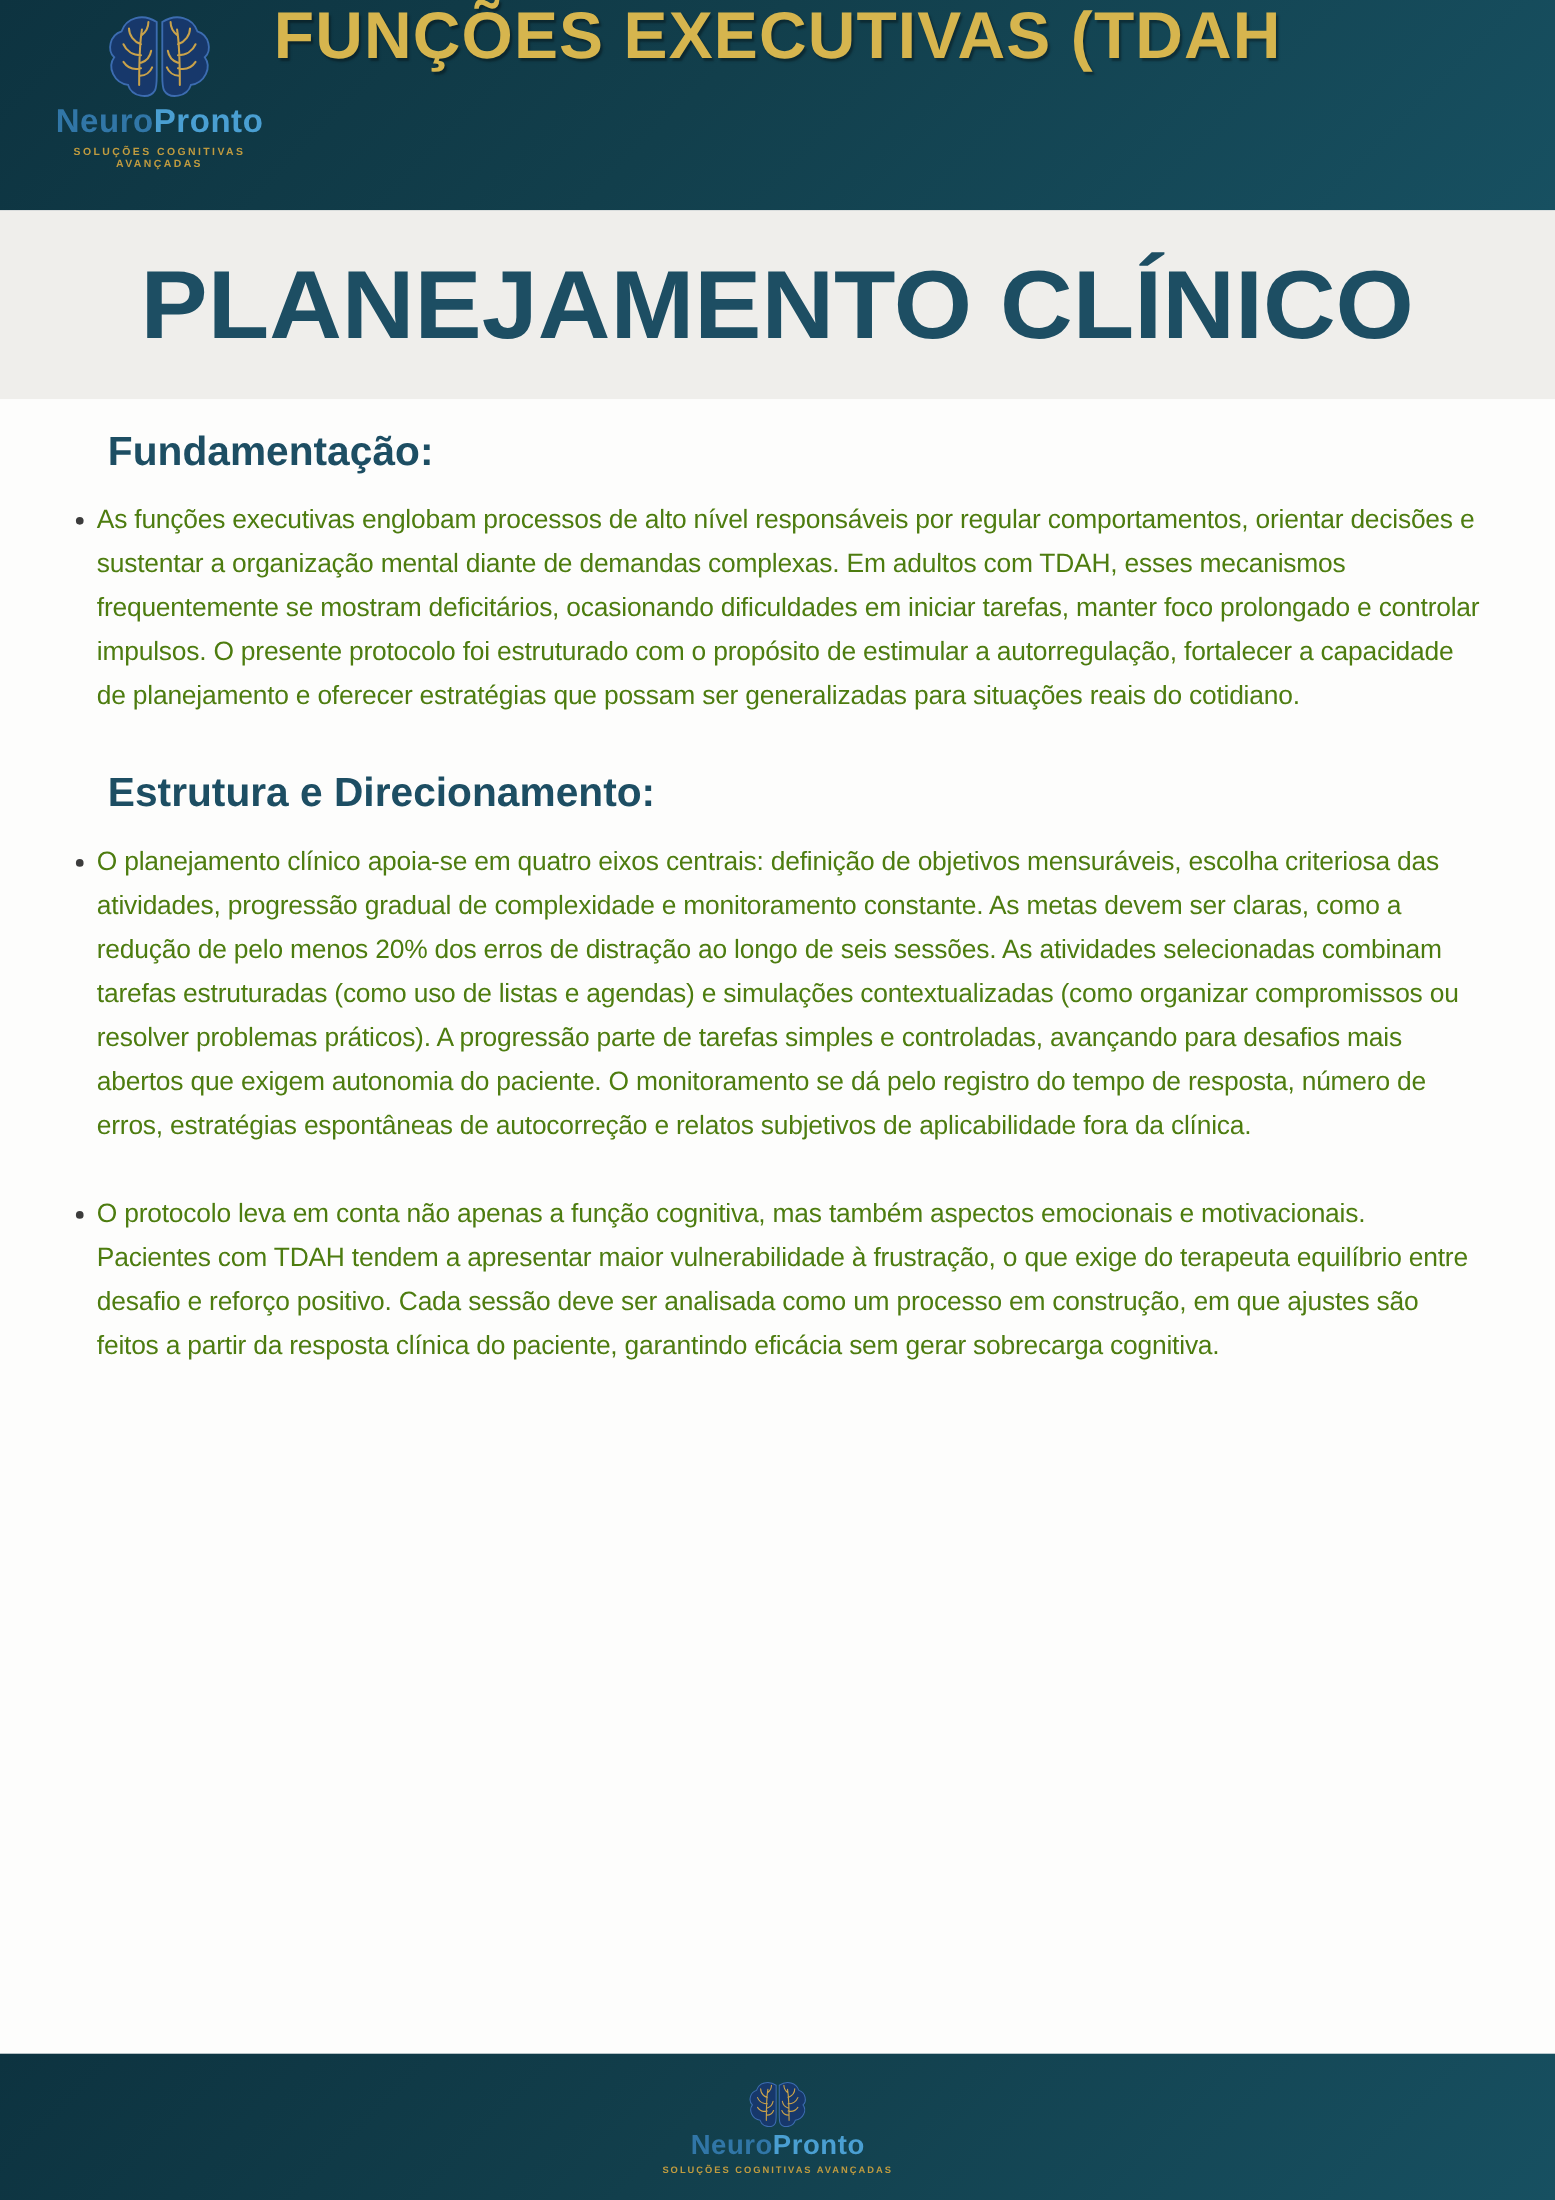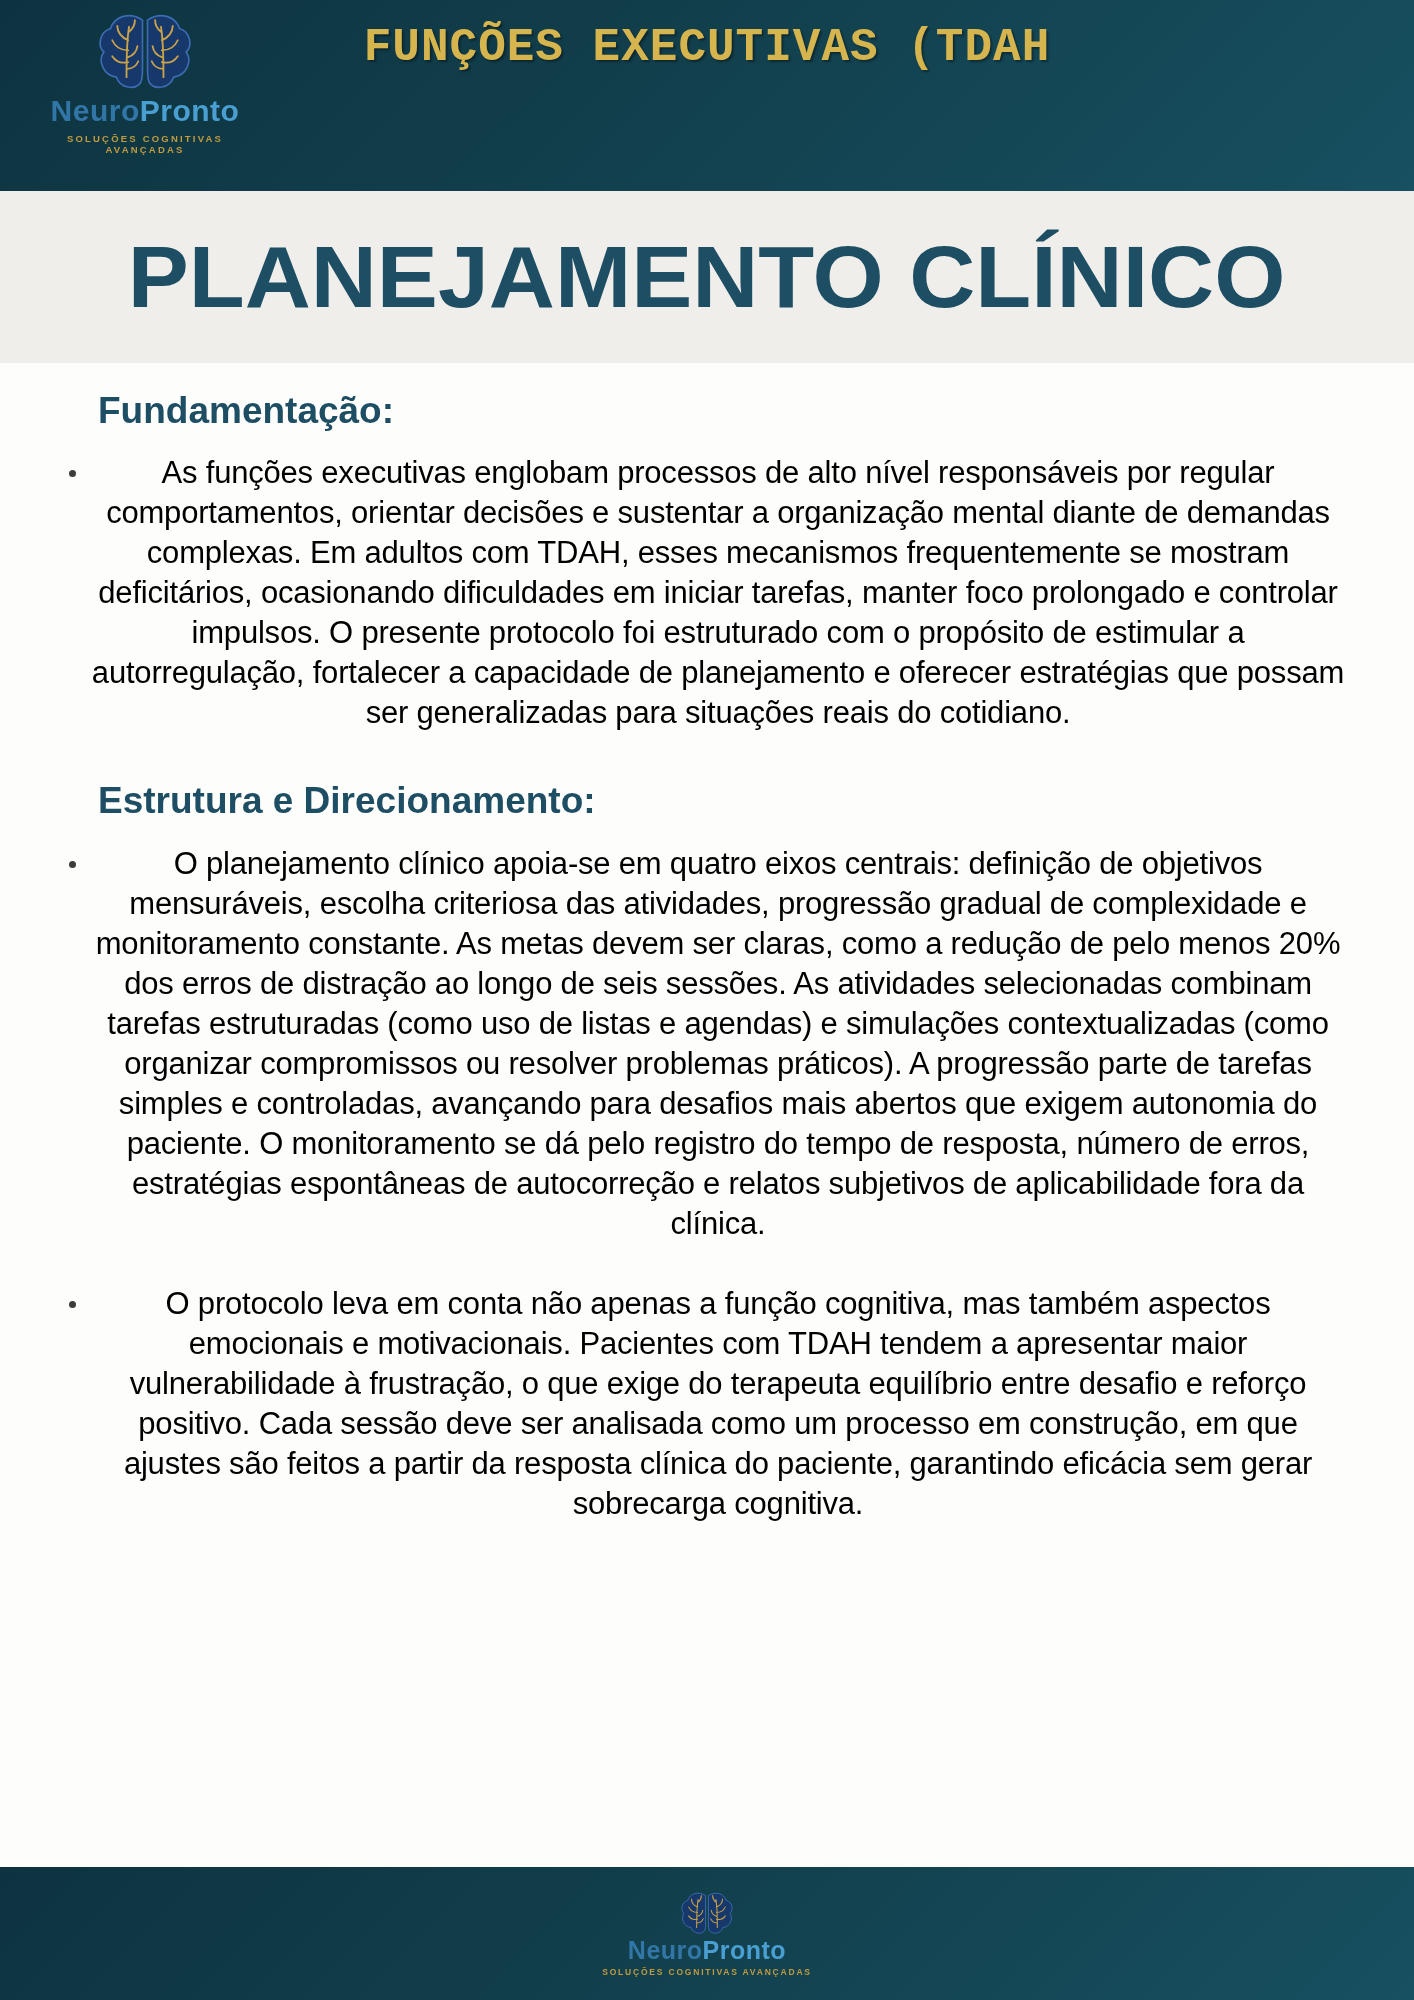--- a/index.html
+++ b/index.html
@@ -19,25 +19,25 @@
     background:linear-gradient(135deg,#0d3340 0%, #123f4c 45%, #175061 100%);
     position:relative;
   }
   .logo-block { position:absolute; left:30px; top:10px; width:230px; text-align:center; }
   .logo-block .brain { width:104px; height:84px; display:block; margin:0 auto; }
   .brand-name { font-size:30px; font-weight:bold; letter-spacing:.5px; line-height:1; margin-top:2px; }
   .brand-name .n1 { color:#3176a7;margin-top:12px; }
   .brand-name .n2 { color:#4a9fd2; }
   .brand-tagline { font-size:9.5px; font-weight:bold; color:#c09b3f; letter-spacing:2.2px; margin-top:7px; }
   .header-title {
-    position:absolute; left:0; right:0; top:20px;
+    position:absolute; left:0; right:0; top:4px;
     text-align:center;
-    font-family:Liberation Mono, monospace;
+    font-family:Liberation Sans, sans-serif;
     font-weight:bold;
-    font-size:46px; line-height:57px;
+    font-size:60px; line-height:57px;
     color:#d6b54e;
     text-shadow:2px 2px 2px rgba(0,0,0,.35);
     letter-spacing:1px;
   }
   
   .title-band {
     height:172px; flex:0 0 172px;
     background:#efeeeb;
     display:flex; align-items:center; justify-content:center;
   }
@@ -55,24 +55,23 @@
   .bullet-para {
     display:flex; align-items:flex-start;
     margin-top:20px; margin-bottom:46px;
   }
   .bullet-dot {
     flex:0 0 auto;
     width:7px; height:7px; border-radius:50%;
     background:#3c3c3c; margin:17px 12px 0 -21px;
   }
   .para-text {
-    font-size:31px; line-height:40px; color:#000000;
+    font-size:24px; line-height:40px; color:#4d7c0f;
     letter-spacing:-0.2px;
     max-width:1260px;
-    text-align:center;
   }
   .sec-2 { margin-top:2px; }
   .sec-3 { margin-top:-6px; }
   
   .obs-band {
     height:142px; flex:0 0 142px;
     background:#edecea;
     display:flex; align-items:center;
     padding-left:44px;
   }

